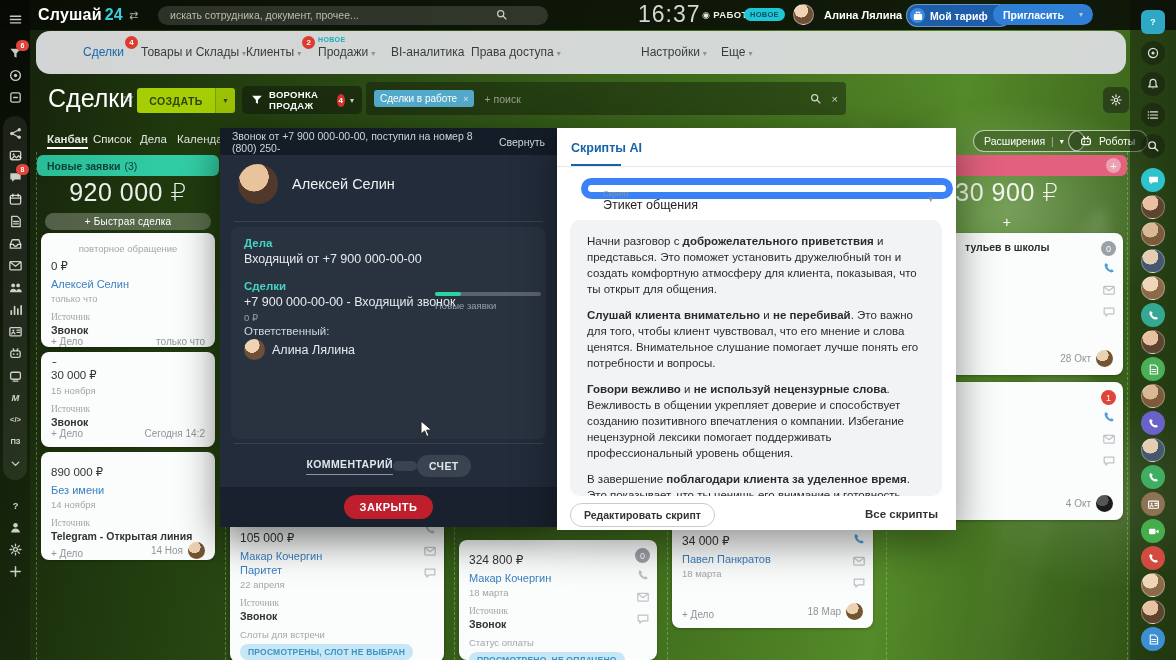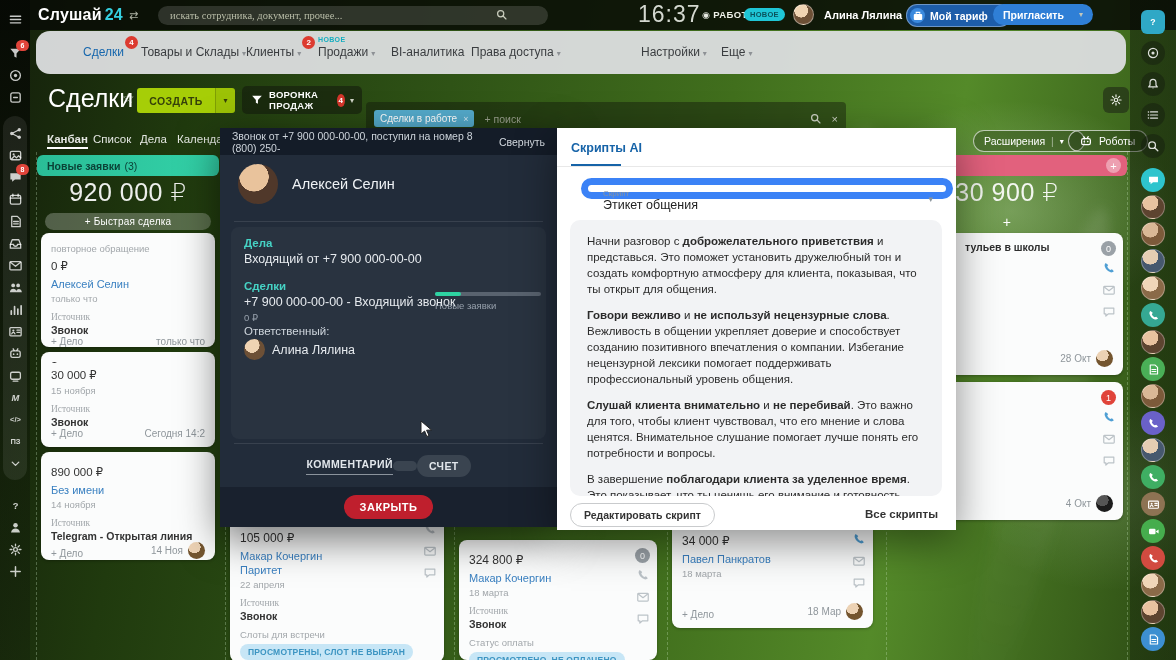--- a/index.html
+++ b/index.html
@@ -40,21 +40,21 @@
   .rr-list{display:flex;flex-direction:column;align-items:center;gap:3px;}
   .rr-circle{width:24px;height:24px;border-radius:50%;display:flex;align-items:center;justify-content:center;color:#fff;}
   .rr-avatar{width:24px;height:24px;border-radius:50%;border:1px solid rgba(255,255,255,.3);box-sizing:border-box;}
 
   
   #topbar{position:absolute;left:30px;top:0;right:46px;height:30px;z-index:55;display:flex;align-items:center;color:#fff;}
   .logo{font-size:16px;font-weight:bold;color:#fff;margin-left:8px;letter-spacing:.2px;}
   .logo b{color:#35d0e0;font-weight:bold;margin-left:3px;}
   .swap{color:#aeb3a4;font-size:11px;margin-left:6px;}
   .tb-search{margin-left:20px;width:352px;height:19px;border:none;outline:none;border-radius:11px;
-    background:rgba(255,255,255,.14);color:#d6d9cc;font-size:10.5px;padding:0 26px 0 12px;font-family:Liberation Serif, serif;}
+    background:rgba(255,255,255,.14);color:#d6d9cc;font-size:10.5px;padding:0 26px 0 12px;font-family:Liberation Sans, sans-serif;}
   .tb-search::placeholder{color:#b9bda8;}
   .tb-search-ico{position:absolute;left:465px;top:8px;color:#c9cdbd;}
   .clock{position:absolute;left:608px;top:1px;font-size:23px;font-weight:300;color:#d4d8d0;letter-spacing:1px;}
   .status{position:absolute;left:672px;top:9px;font-size:9.5px;font-weight:bold;color:#eef0e9;letter-spacing:.4px;}
   .status .dot{color:#e7eae2;margin-right:3px;font-size:9px;}
   .status-new{position:absolute;left:714px;top:8px;background:#1fc6d6;color:#0a525c;font-size:7.5px;font-weight:bold;
     border-radius:7px;padding:2px 6px;letter-spacing:.3px;}
   .tb-avatar{position:absolute;left:763px;top:4px;width:21px;height:21px;border-radius:50%;
     background:radial-gradient(circle at 38% 30%,#efd3b2 0 38%,#6d5036 39% 100%);border:1px solid rgba(255,255,255,.4);box-sizing:border-box;}
   .tb-user{position:absolute;left:794px;top:9px;font-size:11px;font-weight:bold;color:#fff;}
@@ -81,21 +81,21 @@
   .title-star{position:absolute;left:122px;top:90px;color:rgba(255,255,255,.75);font-size:14px;z-index:10;}
   .btn-create{position:absolute;left:137px;top:88px;width:78px;height:25px;background:#a6ce07;border-radius:3px 0 0 3px;
     color:#35400a;font-size:10.5px;font-weight:bold;display:flex;align-items:center;justify-content:center;z-index:10;letter-spacing:.4px;}
   .btn-create-caret{position:absolute;left:215px;top:88px;width:19px;height:25px;background:#9cc206;border-radius:0 3px 3px 0;
     border-left:1px solid rgba(0,0,0,.18);color:#35400a;font-size:8px;display:flex;align-items:center;justify-content:center;z-index:10;}
   .filter-pill{position:absolute;left:242px;top:86px;width:120px;height:28px;background:rgba(18,24,12,.55);
     border-radius:5px;display:flex;align-items:center;color:#fff;z-index:10;padding:0 8px;box-sizing:border-box;gap:5px;}
   .filter-pill .fl{font-size:9.5px;font-weight:bold;letter-spacing:.3px;}
   .fbadge{width:13px;height:13px;border-radius:50%;background:#d3362b;color:#fff;font-size:8px;font-weight:bold;
     display:flex;align-items:center;justify-content:center;}
-  .searchbar{position:absolute;left:366px;top:102px;width:480px;height:33px;background:rgba(18,24,12,.45);
+  .searchbar{position:absolute;left:366px;top:82px;width:480px;height:33px;background:rgba(18,24,12,.45);
     border-radius:4px;display:flex;align-items:center;z-index:10;padding:0 8px;box-sizing:border-box;}
   .stag{background:#54aacb;color:#fff;font-size:10px;border-radius:3px;padding:3px 6px;display:flex;align-items:center;gap:6px;}
   .stag .x{color:#cfe8f3;font-size:9px;}
   .searchbar input{background:transparent;border:none;outline:none;color:#cfd3c6;font-size:10.5px;margin-left:8px;flex:1;font-family:inherit;}
   .searchbar input::placeholder{color:#9aa08e;}
   .sb-icons{display:flex;gap:10px;color:#cfd3c6;align-items:center;font-size:11px;}
   .btn-gear{position:absolute;left:1103px;top:87px;width:26px;height:26px;background:rgba(30,38,22,.6);border-radius:6px;
     color:#e8eae2;display:flex;align-items:center;justify-content:center;z-index:10;}
 
   
@@ -117,21 +117,21 @@
     color:#fff;font-size:11px;display:flex;align-items:center;justify-content:center;}
   .ksum{position:absolute;left:0;right:0;top:26px;text-align:center;font-size:25px;font-weight:300;
     color:rgba(255,255,255,.92);letter-spacing:.5px;}
   .kquick{position:absolute;left:8px;right:8px;top:61px;height:17px;background:rgba(255,255,255,.25);border-radius:11px;
     color:#fff;font-size:10px;display:flex;align-items:center;justify-content:center;letter-spacing:.2px;}
   .kquick.mini{background:transparent;font-size:14px;}
 
   .card{position:absolute;left:4px;right:4px;background:#fbfcfc;border-radius:8px;box-shadow:0 1px 3px rgba(0,0,0,.28);
     padding:8px 10px;box-sizing:border-box;display:flex;flex-direction:column;overflow:hidden;color:#333;}
   .card .t{font-weight:bold;font-size:10.5px;color:#2e2e2e;white-space:nowrap;overflow:hidden;}
-  .card .sub{color:#a2a7ab;font-size:9.5px;margin-top:2px;}
+  .card .sub{color:#a2a7ab;font-size:9.5px;margin-top:2px;text-align:center;}
   .card .amt{font-size:11.5px;margin-top:5px;}
   .card .lnk{color:#3a80c1;font-size:11px;margin-top:5px;}
   .card .lnk2{color:#3a80c1;font-size:11px;margin-top:2px;}
   .card .meta{color:#a2a7ab;font-size:9.5px;margin-top:3px;}
   .card .srcl{color:#a2a7ab;font-size:9.5px;margin-top:8px;font-family:Liberation Serif, serif;}
   .card .src{font-weight:bold;font-size:10.5px;margin-top:2px;}
   .card .extra{color:#a2a7ab;font-size:9.5px;margin-top:7px;}
   .bpill{background:#c7e6f6;color:#3d95c2;font-weight:bold;font-size:8.5px;padding:3px 8px;border-radius:9px;
     display:inline-block;margin-top:4px;letter-spacing:.2px;align-self:flex-start;}
   .foot{margin-top:auto;display:flex;justify-content:space-between;align-items:flex-end;color:#8f969b;font-size:10px;}
@@ -550,22 +550,22 @@
   <div class="ai-tab">Скрипты AI</div>
   <div class="ai-underline"></div>
   <div class="ai-div"></div>
   <div class="ai-select">
     <span class="ai-sel-label">Скрипт</span>
     <span class="ai-sel-value">Этикет общения</span>
     <span class="ai-sel-caret">▾</span>
   </div>
   <div class="ai-text">
     <p><span>Начни разговор с </span><b>доброжелательного приветствия</b><span> и представься. Это поможет установить дружелюбный тон и создать комфортную атмосферу для клиента, показывая, что ты открыт для общения.</span></p>
+    <p><b>Слушай клиента внимательно</b><span> и </span><b>не перебивай</b><span>. Это важно для того, чтобы клиент чувствовал, что его мнение и слова ценятся. Внимательное слушание помогает лучше понять его потребности и вопросы.</span></p>
     <p><b>Говори вежливо</b><span> и </span><b>не используй нецензурные слова</b><span>. Вежливость в общении укрепляет доверие и способствует созданию позитивного впечатления о компании. Избегание нецензурной лексики помогает поддерживать профессиональный уровень общения.</span></p>
-    <p><b>Слушай клиента внимательно</b><span> и </span><b>не перебивай</b><span>. Это важно для того, чтобы клиент чувствовал, что его мнение и слова ценятся. Внимательное слушание помогает лучше понять его потребности и вопросы.</span></p>
     <p><span>В завершение </span><b>поблагодари клиента за уделенное время</b><span>. Это показывает, что ты ценишь его внимание и готовность общаться. Оставь контактные данные, чтобы клиент знал, что всегда может обратиться за поддержкой.</span></p>
   </div>
   <div class="ai-edit">Редактировать скрипт</div>
   <div class="ai-all">Все скрипты</div>
 </div>
 
 <aside id="left-rail">
     <div id="left-rail-groups">
       <div class="rail-group g0">
         <div class="rail-item">

